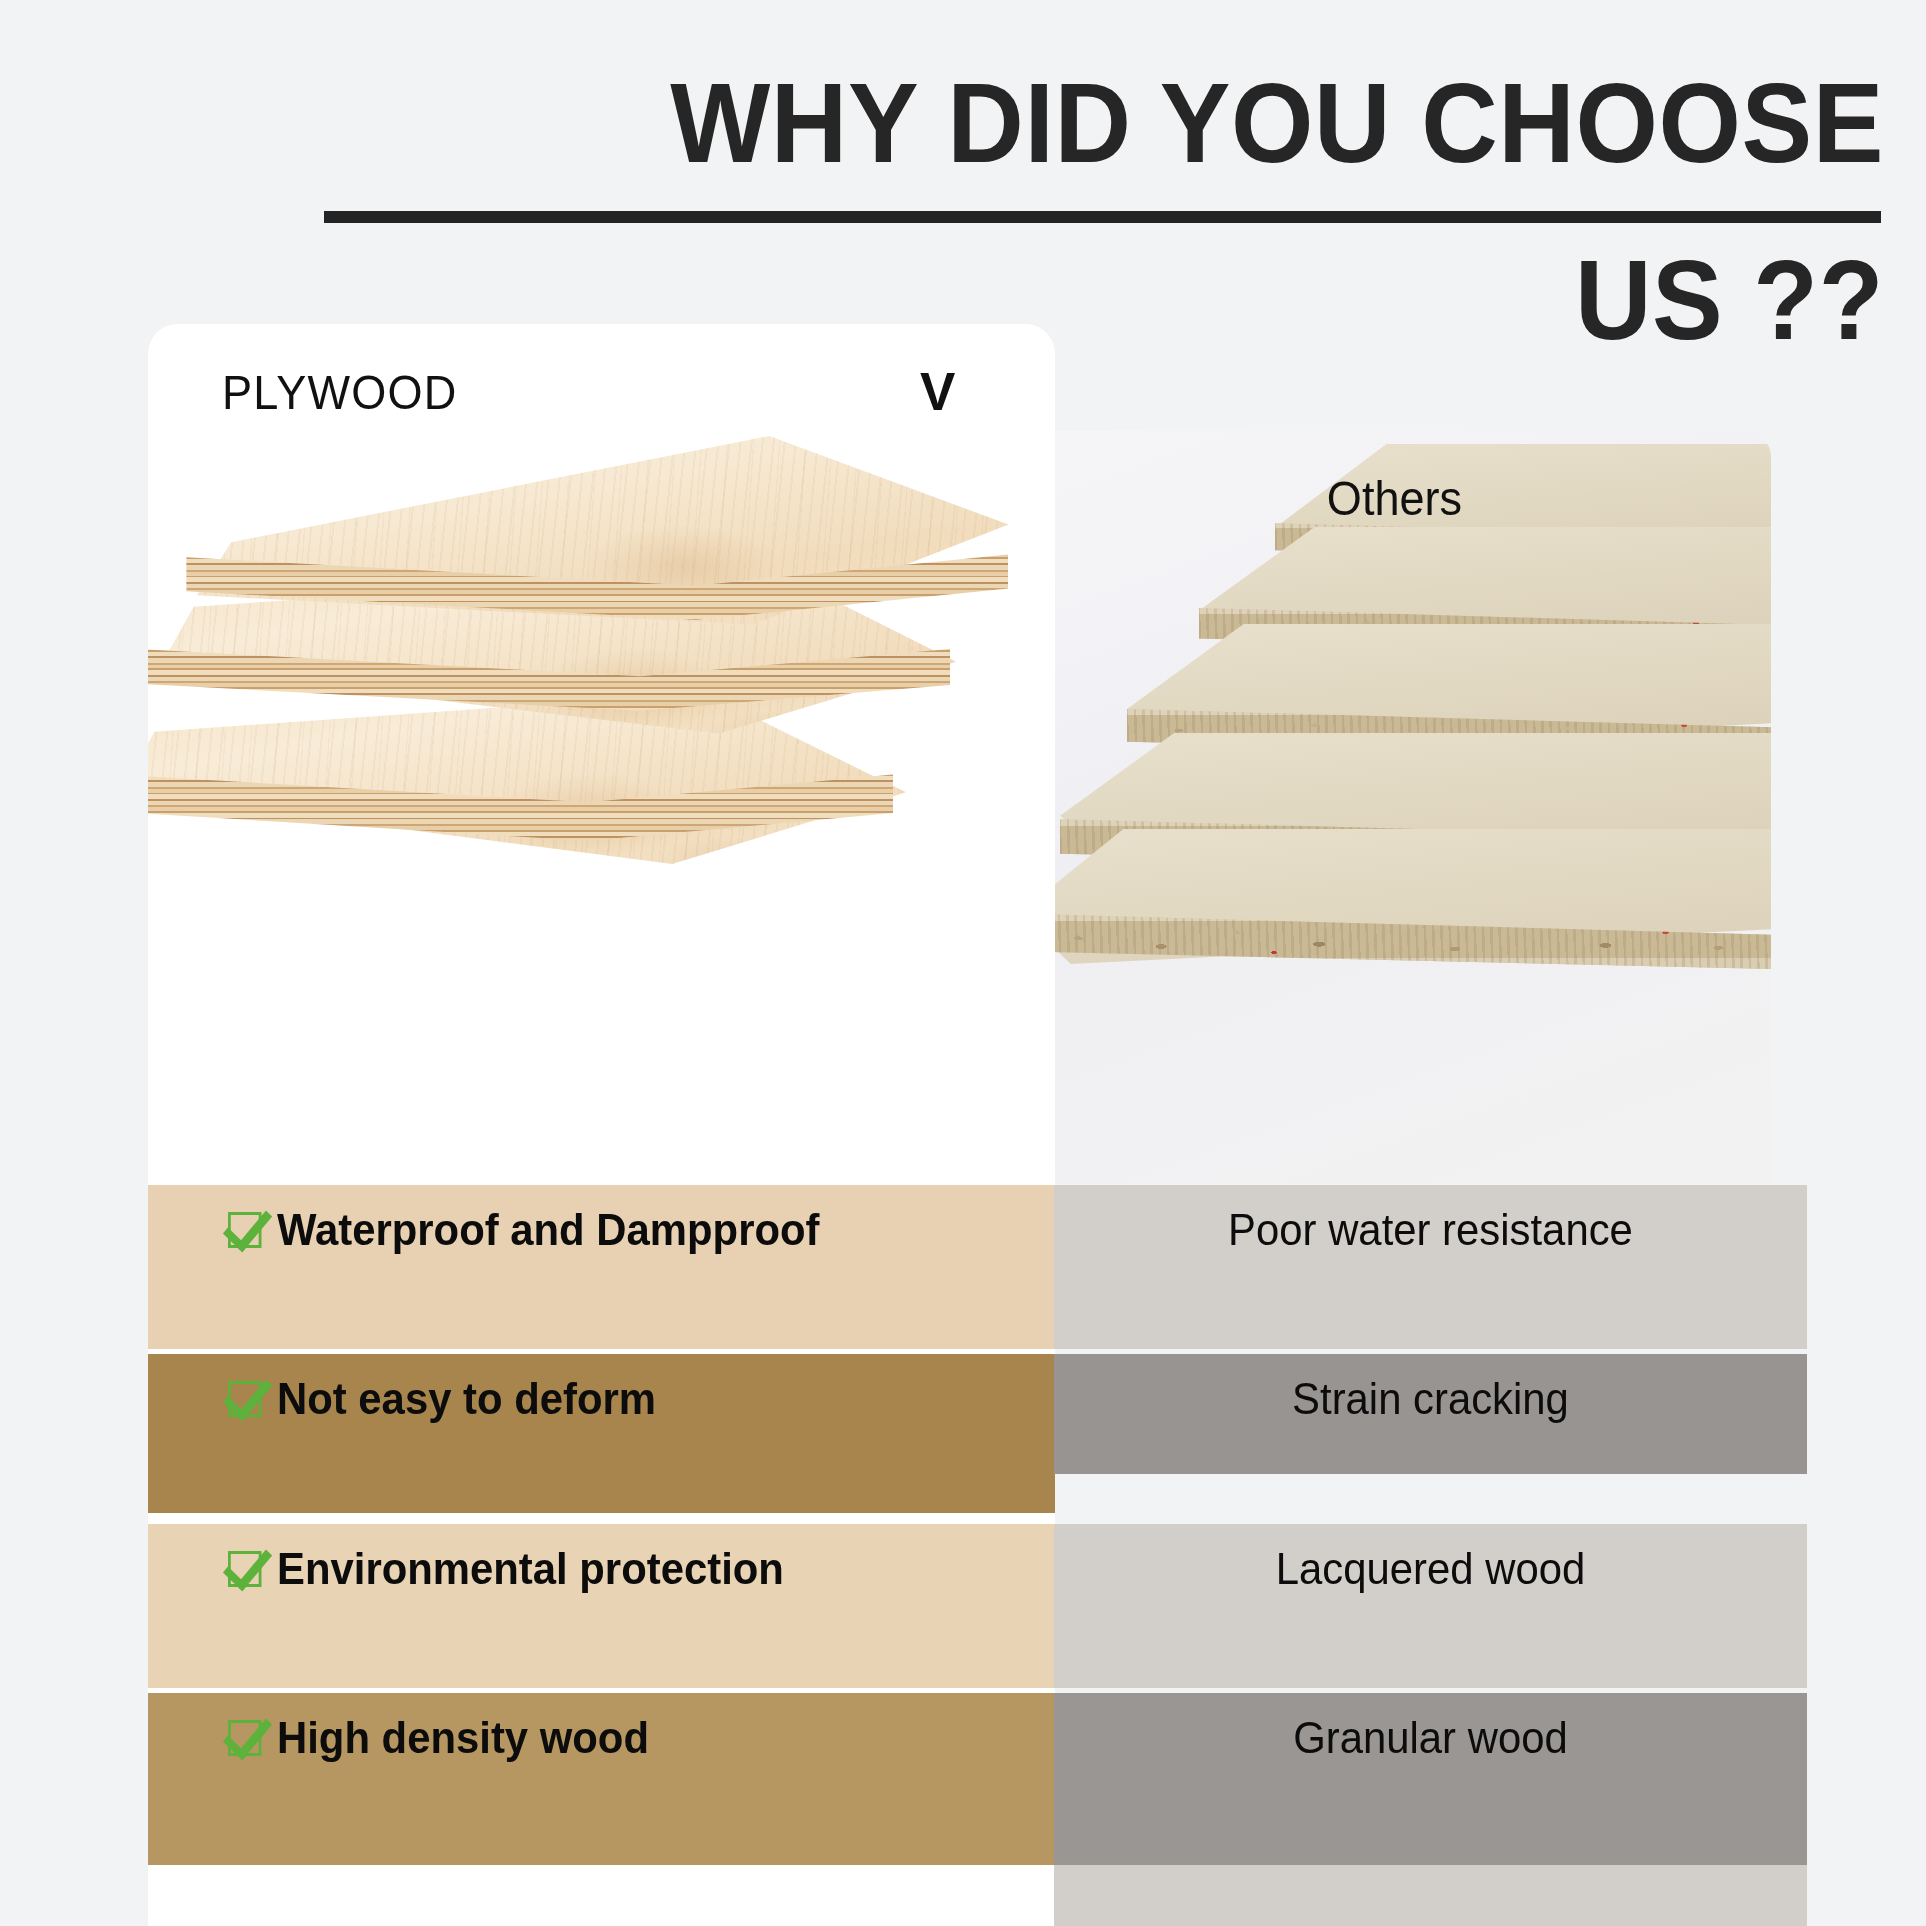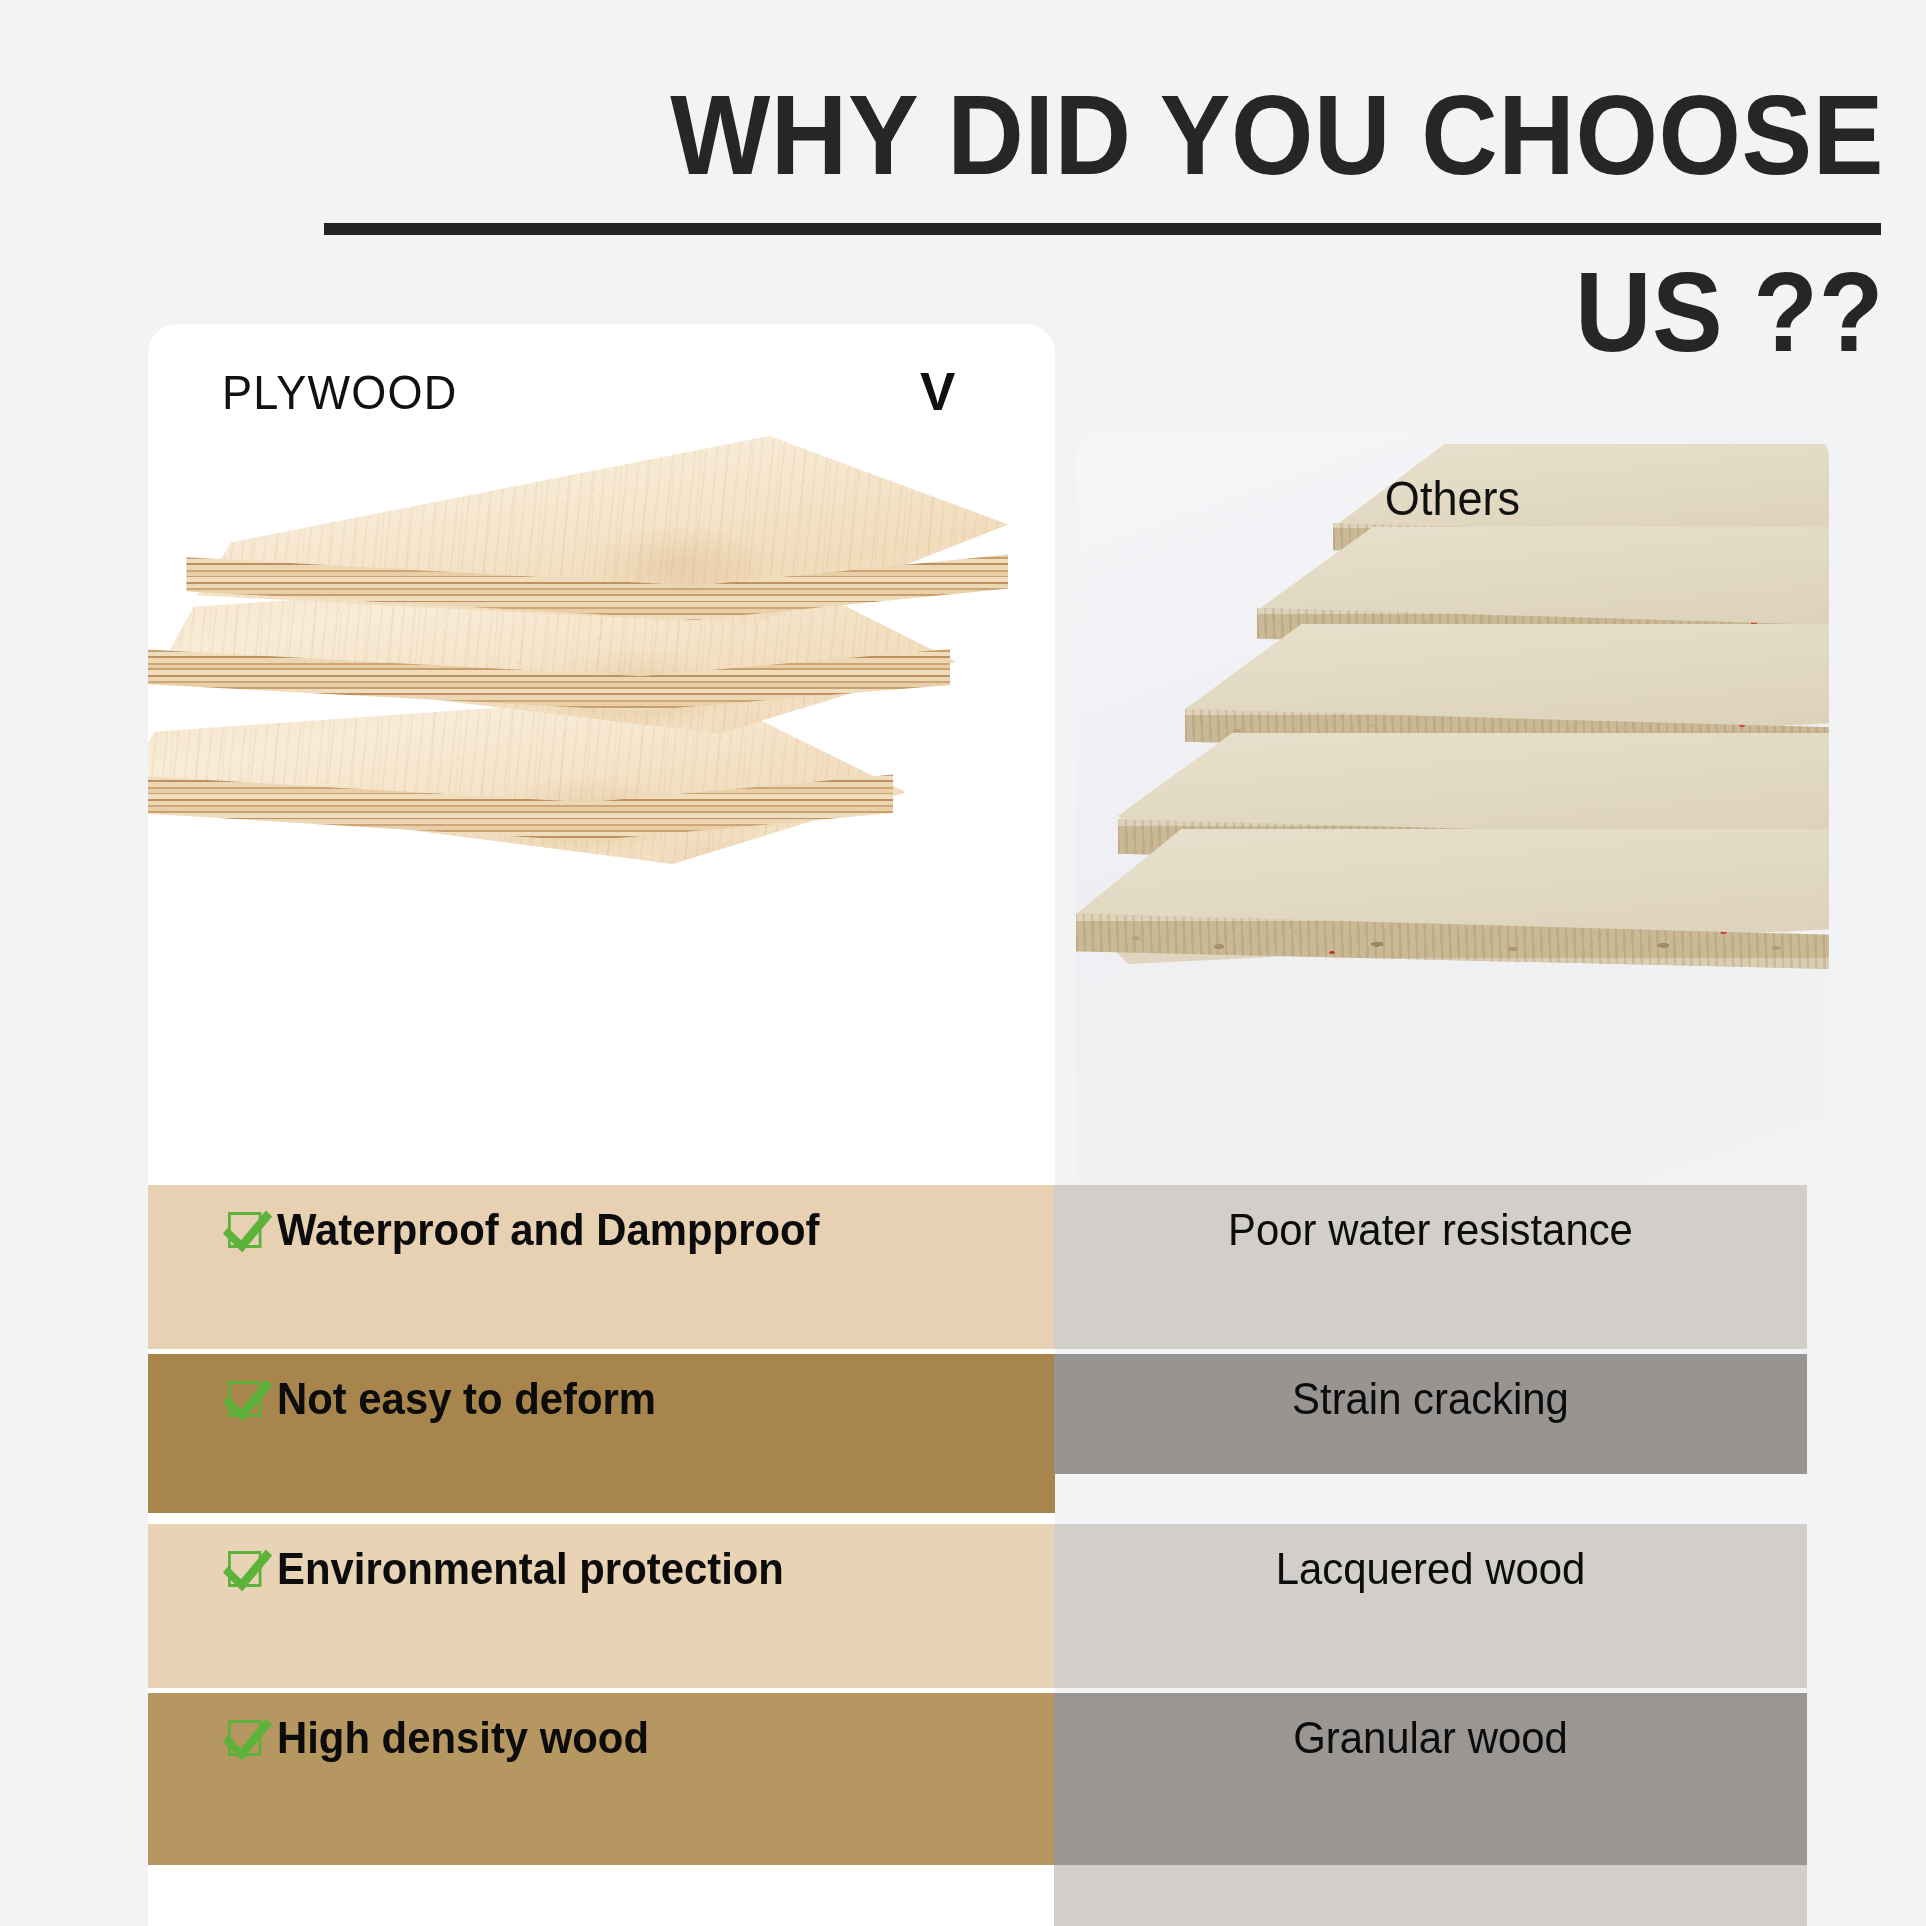--- a/index.html
+++ b/index.html
@@ -5,21 +5,21 @@
   * { margin:0; padding:0; box-sizing:border-box; }
   html,body { width:1926px; height:1926px; }
   body {
     background:#f2f3f4;
     font-family:"Liberation Sans", sans-serif;
     overflow:hidden;
     position:relative;
   }
 
   
-  #header { position:absolute; left:0; top:16px; width:1926px; height:321px; }
+  #header { position:absolute; left:0; top:4px; width:1926px; height:321px; }
 
   #title-line1 {
     position:absolute; left:0; top:62px; width:1884px;
     text-align:right;
     font-size:114px;
     font-weight:bold;
     letter-spacing:0.6px;
     color:#262626;
     font-family:"Liberation Sans Narrow","Liberation Sans", sans-serif;
     transform:scaleX(0.93); transform-origin:right center;
@@ -38,21 +38,21 @@
     letter-spacing:0.6px;
     color:#262626;
     font-family:"Liberation Sans Narrow","Liberation Sans", sans-serif;
     transform:scaleX(0.93); transform-origin:right center;
     white-space:nowrap;
     line-height:1;
   }
 
   
   #right-panel {
-    position:absolute; left:1076px; top:431px; width:753px; height:753px;
+    position:absolute; left:1018px; top:431px; width:753px; height:753px;
     background:linear-gradient(160deg,#f6f6f9 0%, #efeff3 45%, #f3f2f2 100%);
     border-top-left-radius:26px;
     border-top-right-radius:26px;
     overflow:hidden;
   }
   #left-card {
     position:absolute; left:148px; top:324px; width:907px; height:1608px;
     background:#ffffff;
     border-top-left-radius:29.5px;
     border-top-right-radius:29.5px;

